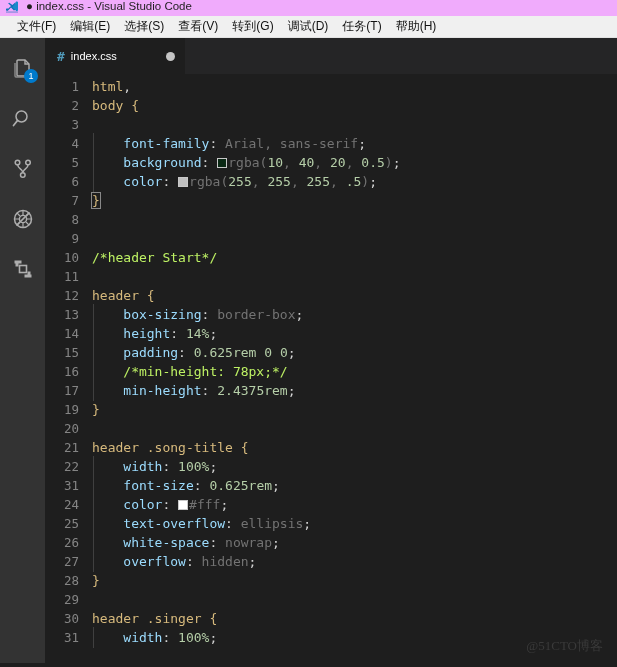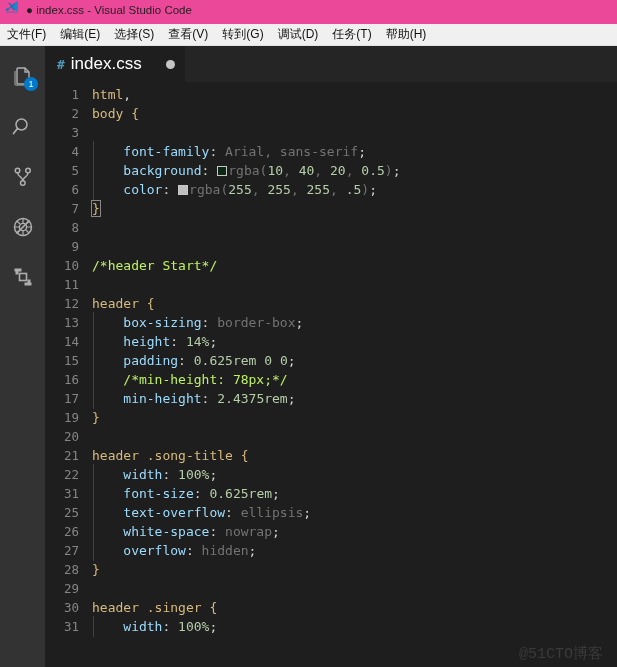--- a/index.html
+++ b/index.html
@@ -10,24 +10,24 @@
   body {
     width: 617px;
     height: 667px;
     overflow: hidden;
     font-family: "Liberation Sans", sans-serif;
     -webkit-font-smoothing: antialiased;
   }
 
   
   .titlebar {
-    height: 24px;
-    background: #ec4899;
-    display: flex;
-    align-items: flex-start;
+    height: 16px;
+    background: #f0abfc;
+    display: flex;
+    align-items: flex-end;
     padding-left: 4px;
     box-sizing: border-box;
   }
   .vscode-logo {
     width: 16px;
     height: 16px;
     flex: 0 0 16px;
     margin-right: 6px;
     display: block;
   }
@@ -38,21 +38,21 @@
     white-space: nowrap;
     line-height: 20px;
   }
 
   
   .menubar {
     height: 22px;
     background: #f0f0f0;
     display: flex;
     align-items: center;
-    padding-left: 0;
+    padding-left: 10px;
     box-sizing: border-box;
     border-bottom: 1px solid #e2e2e2;
   }
   .menu-item {
     font-size: 12px;
     color: #111;
     padding: 0 7px;
     line-height: 21px;
     white-space: nowrap;
     font-family: "Liberation Sans", sans-serif;
@@ -129,21 +129,21 @@
     cursor: pointer;
   }
   .tab-icon {
     font-size: 13px;
     color: #519aba;
     font-family: "DejaVu Sans Mono", monospace;
     margin-right: 6px;
     font-weight: bold;
   }
   .tab-label {
-    font-size: 17px;
+    font-size: 11px;
     color: #ffffff;
     font-family: "Liberation Sans", sans-serif;
     flex: 1 1 auto;
     white-space: nowrap;
     overflow: hidden;
   }
   .tab-dirty {
     width: 9px;
     height: 9px;
     border-radius: 50%;
@@ -221,23 +221,23 @@
     border: 1px solid #c8c8c8;
     box-sizing: border-box;
     margin-right: 1px;
   }
 
   
   .watermark {
     position: absolute;
     right: 14px;
     bottom: 8px;
-    font-size: 15px;
+    font-size: 13px;
     color: #3a3a3a;
-    font-family: Liberation Mono, monospace;
+    font-family: Liberation Serif, serif;
     user-select: none;
     pointer-events: none;
   }
 </style>
 </head>
 <body>
 
 <div class="titlebar">
   <svg class="vscode-logo" viewBox="0 0 16 16">
     <path d="M12.6 1.2 8.4 5.1 5.2 2.7 4.1 3.2l2.9 2.8-2.9 2.8-1.1-.5L2 8.9v1.4l1 .6 1.1-.5 2.9-2.8 2.9 2.8 1.1-.5V3.2z" fill="#0f73b8"></path>
@@ -421,20 +421,24 @@
         <div class="row">
           <span class="ln">22</span>
           <span class="code guide">    <span class="t-prop">width</span><span class="t-punc">:</span> <span class="t-num">100%</span><span class="t-punc">;</span></span>
         </div>
 
         <div class="row">
           <span class="ln">31</span>
           <span class="code guide">    <span class="t-prop">font-size</span><span class="t-punc">:</span> <span class="t-num">0.625rem</span><span class="t-punc">;</span></span>
         </div>
 
+        <div class="row">
+          <span class="ln">24</span>
+          <span class="code guide">    <span class="t-prop">color</span><span class="t-punc">:</span> <span class="swatch" style="background:#ffffff"></span><span class="t-str">#fff</span><span class="t-punc">;</span></span>
+        </div>
 
         <div class="row">
           <span class="ln">25</span>
           <span class="code guide">    <span class="t-prop">text-overflow</span><span class="t-punc">:</span> <span class="t-str">ellipsis</span><span class="t-punc">;</span></span>
         </div>
 
         <div class="row">
           <span class="ln">26</span>
           <span class="code guide">    <span class="t-prop">white-space</span><span class="t-punc">:</span> <span class="t-str">nowrap</span><span class="t-punc">;</span></span>
         </div>

